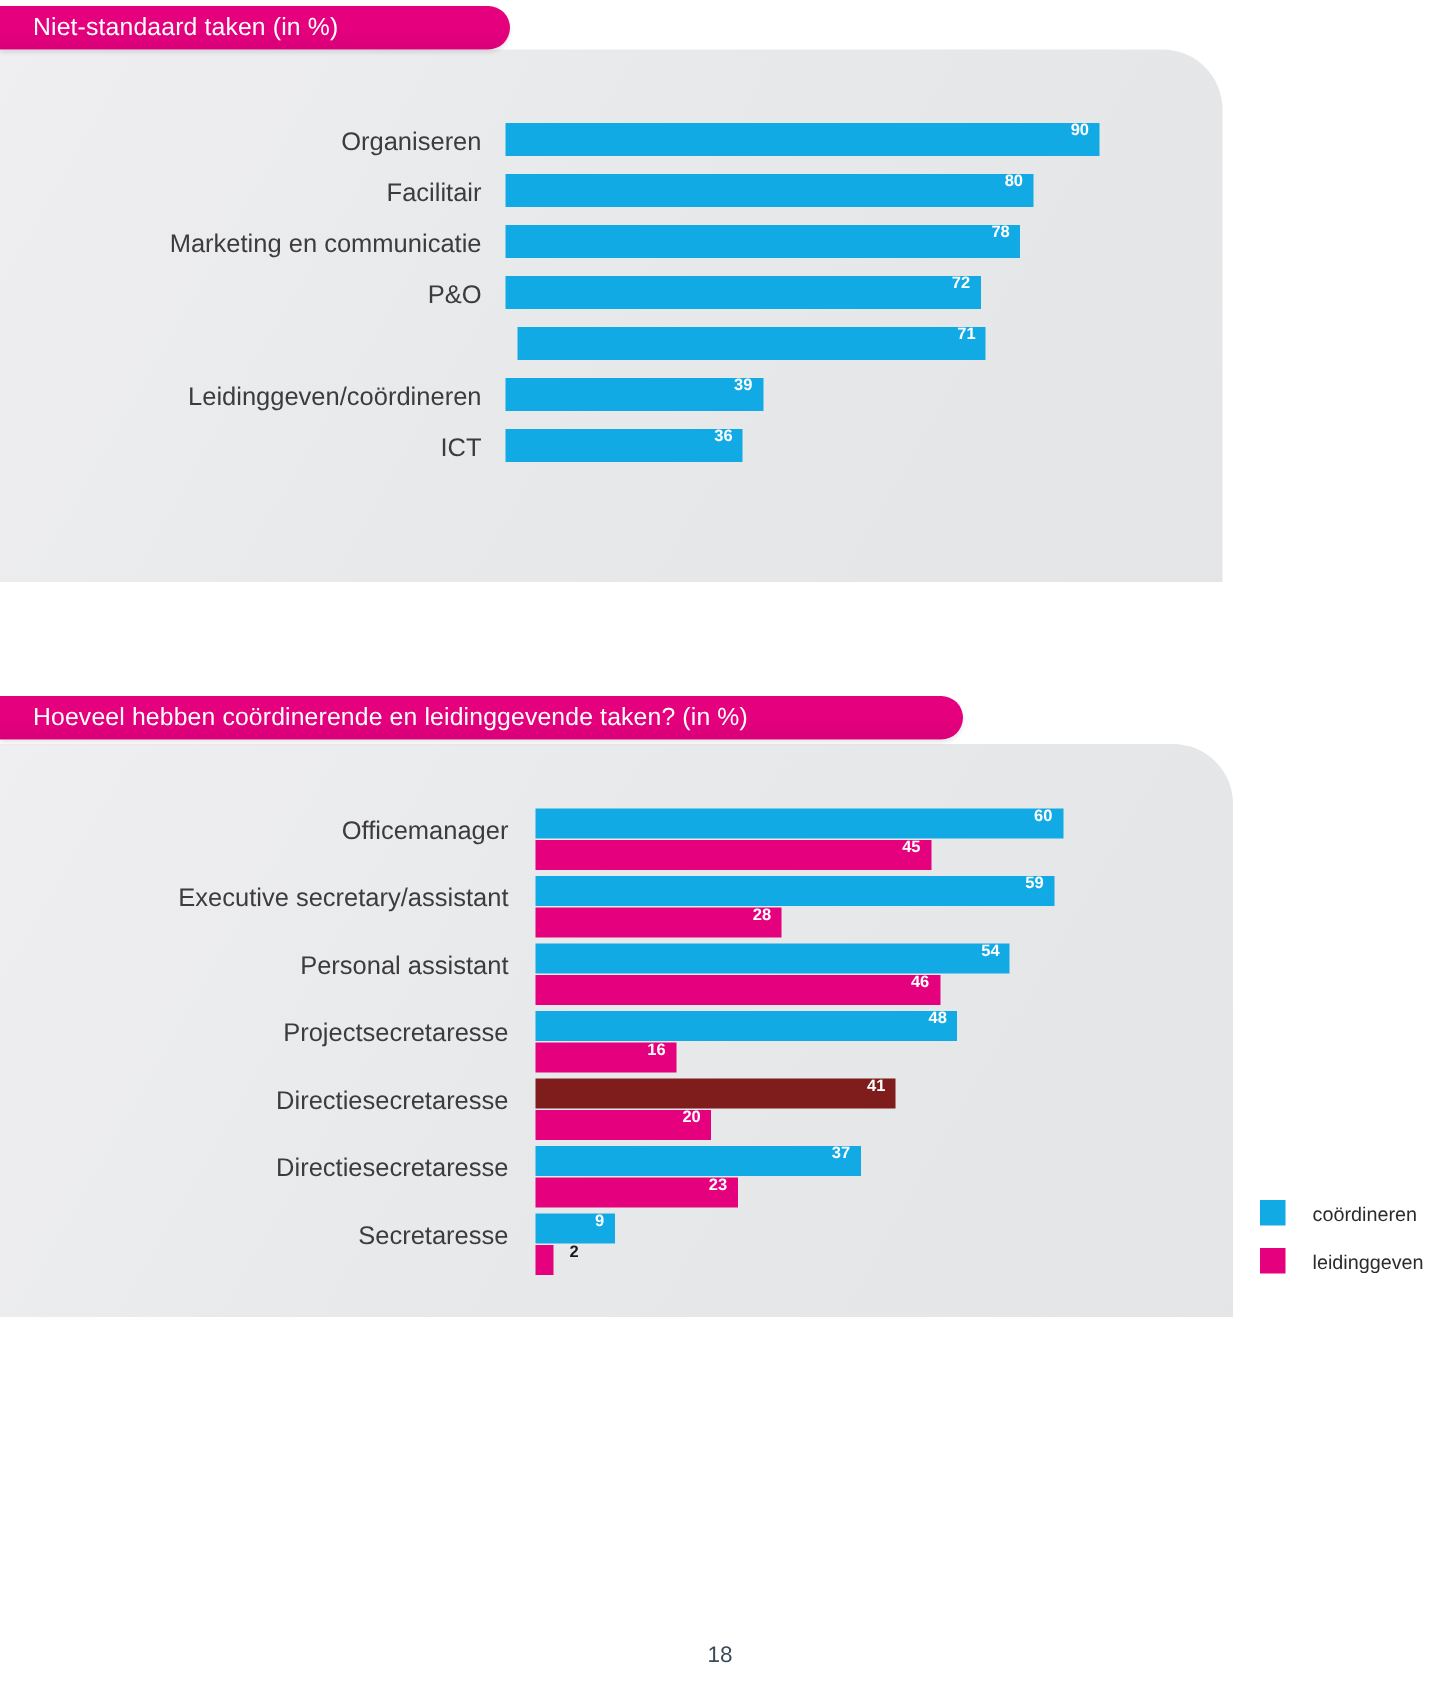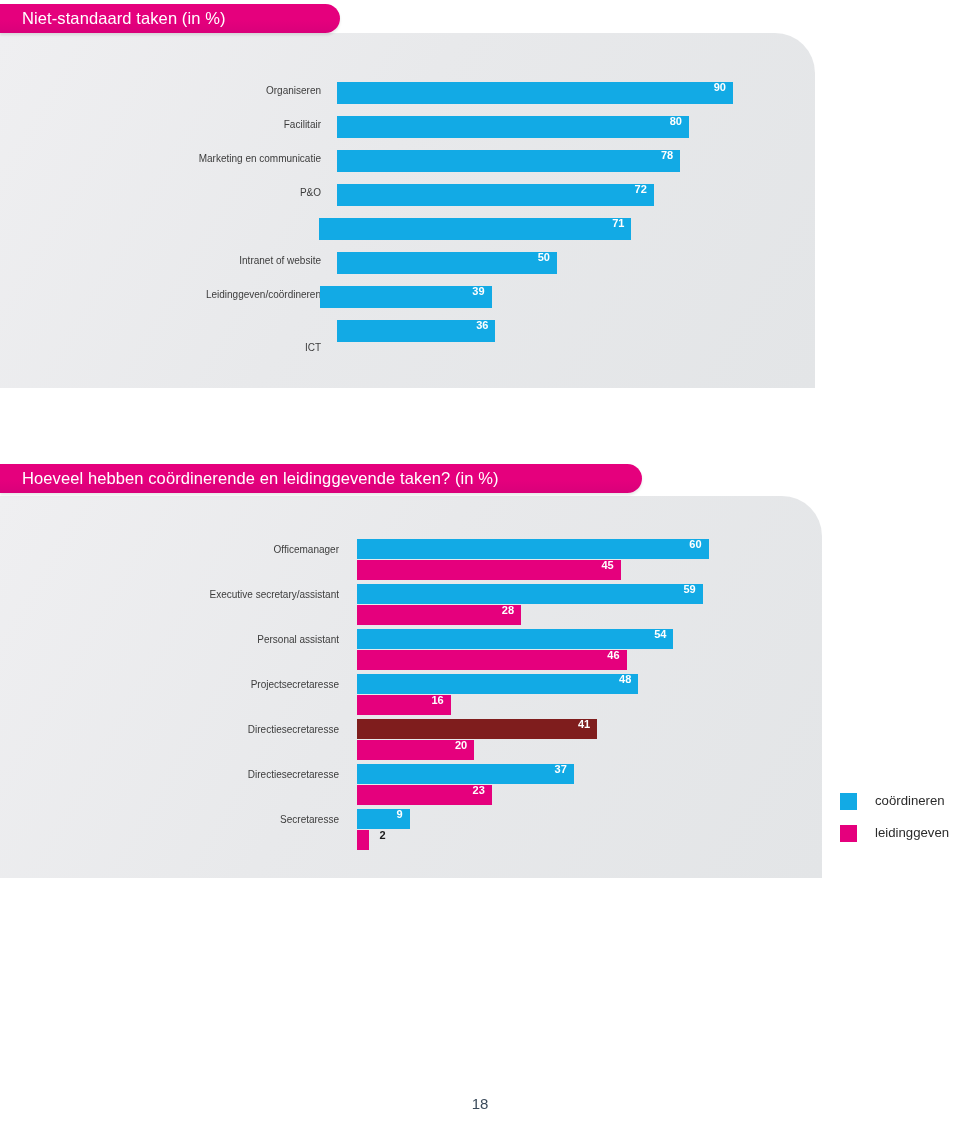--- a/index.html
+++ b/index.html
@@ -46,21 +46,21 @@
   }
 
   
   .chart { position: absolute; }
   .row { position: relative; }
   .cat-label {
     position: absolute;
     right: 4px;
     text-align: right;
     color: #3c3c3c;
-    font-size: 10px;
+    font-size: 17px;
     white-space: nowrap;
   }
   .bar {
     position: absolute;
     display: flex;
     align-items: flex-start;
     justify-content: flex-end;
   }
   .bar .val {
     font-size: 11px;
@@ -73,21 +73,21 @@
     color: #1a1a1a;
     position: absolute;
     right: -17px;
     padding-right: 0;
   }
 
   
   .legend { position: absolute; }
   .legend-row {
     display: flex;
-    align-items: flex-start;
+    align-items: flex-end;
     height: 24px;
   }
   .legend-swatch {
     width: 17px; height: 17px;
     margin-right: 18px;
     flex: 0 0 auto;
   }
   .legend-text {
     font-size: 13.2px;
     color: #2b2b2b;
@@ -131,38 +131,32 @@
         <span class="val">78</span>
       </div>
     </div>
     <div class="row" style="height: 34px;">
       <div class="cat-label" style="width: 321px; left: 0px; top: 3px;">P&amp;O</div>
       <div class="bar" style="left: 337px; top: 0px; height: 22px; width: 316.8px; background: rgb(18, 170, 229);">
         <span class="val">72</span>
       </div>
     </div>
     <div class="row" style="height: 34px;">
-      <div class="bar" style="left: 319px; top: 0px; height: 22px; width: 312.4px; background: rgb(18, 170, 229);">
+      <div class="bar" style="left: 345px; top: 0px; height: 22px; width: 312.4px; background: rgb(18, 170, 229);">
         <span class="val">71</span>
       </div>
     </div>
     <div class="row" style="height: 34px;">
-      <div class="cat-label" style="width: 321px; left: 0px; top: 3px;">Intranet of website</div>
-      <div class="bar" style="left: 337px; top: 0px; height: 22px; width: 220px; background: rgb(18, 170, 229);">
-        <span class="val">50</span>
-      </div>
-    </div>
-    <div class="row" style="height: 34px;">
       <div class="cat-label" style="width: 321px; left: 0px; top: 3px;">Leidinggeven/coördineren</div>
-      <div class="bar" style="left: 320px; top: 0px; height: 22px; width: 171.6px; background: rgb(18, 170, 229);">
+      <div class="bar" style="left: 337px; top: 0px; height: 22px; width: 171.6px; background: rgb(18, 170, 229);">
         <span class="val">39</span>
       </div>
     </div>
     <div class="row" style="height: 34px;">
-      <div class="cat-label" style="width: 321px; left: 0px; top: 3px; margin-top: 19px;">ICT</div>
+      <div class="cat-label" style="width: 321px; left: 0px; top: 3px;">ICT</div>
       <div class="bar" style="left: 337px; top: 0px; height: 22px; width: 158.4px; background: rgb(18, 170, 229);">
         <span class="val">36</span>
       </div>
     </div>
   </div>
 
 <div class="panel" id="panel2" style="left: 0px; top: 496px; width: 822px; height: 382px; border-top-right-radius: 40px;"></div>
 
 <div class="banner" id="banner2" style="top: 464px; width: 642px;">
   <span>Hoeveel hebben coördinerende en leidinggevende taken? (in %)</span>

